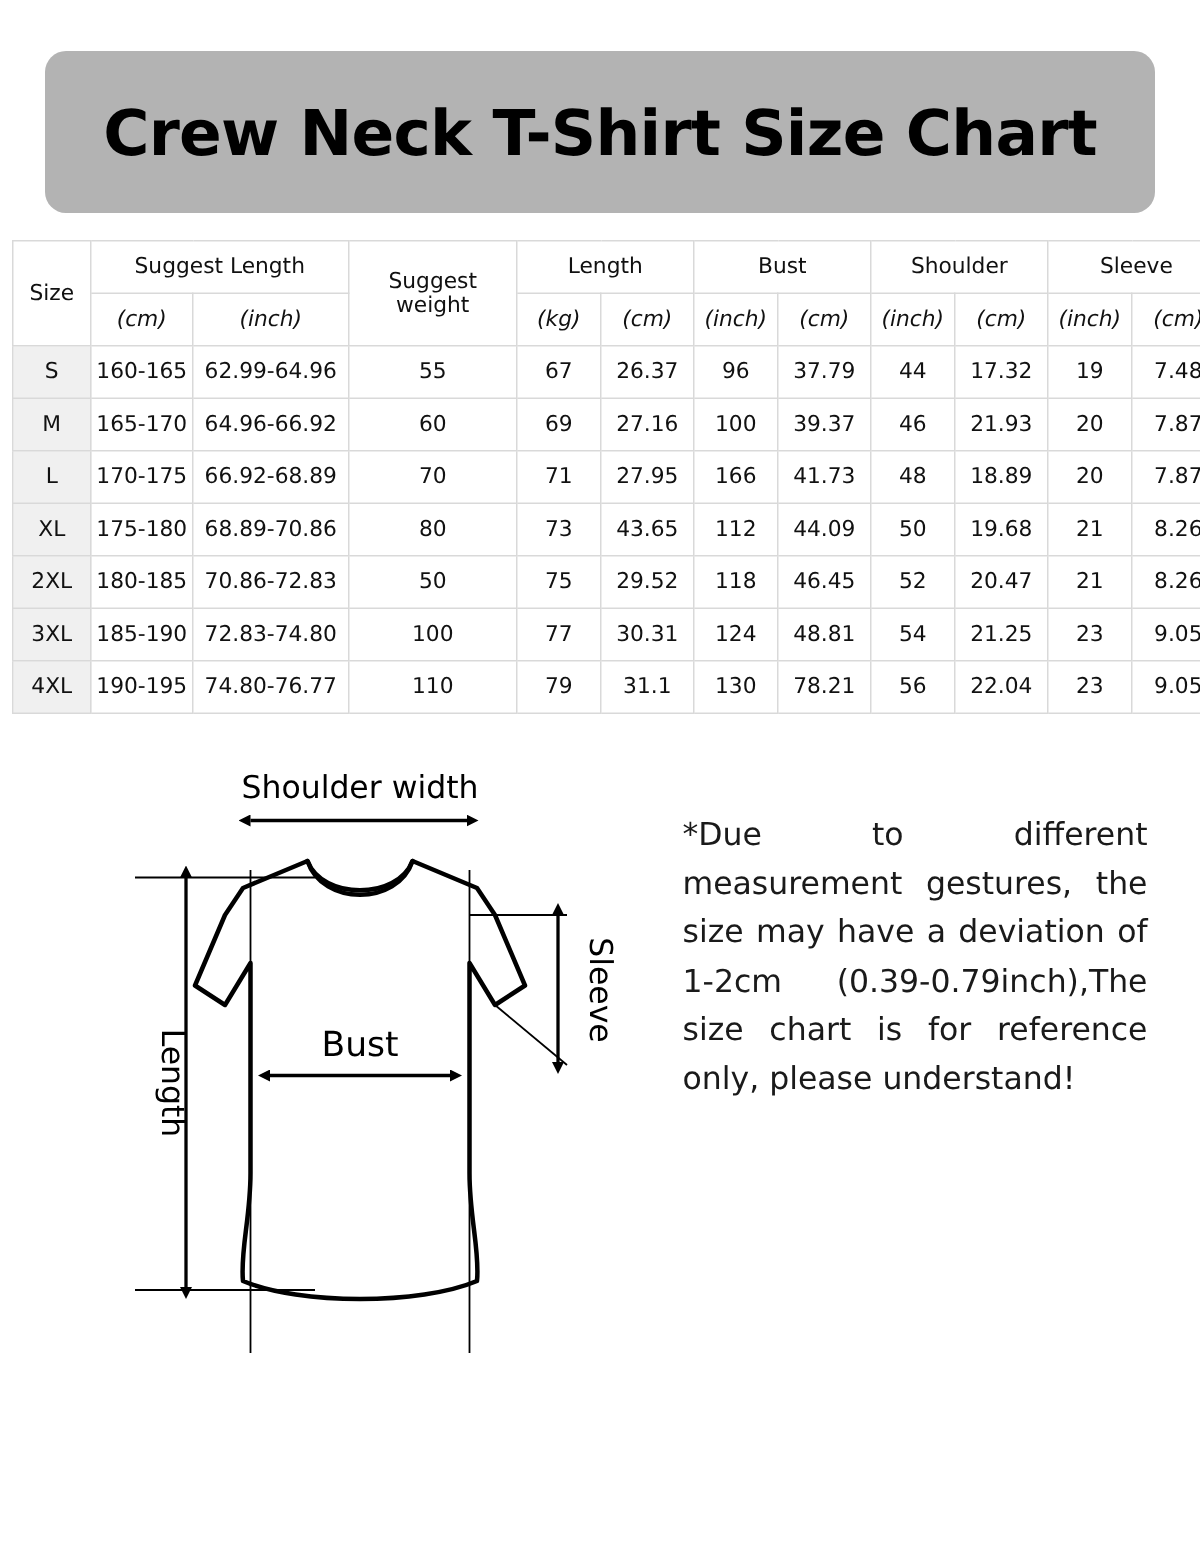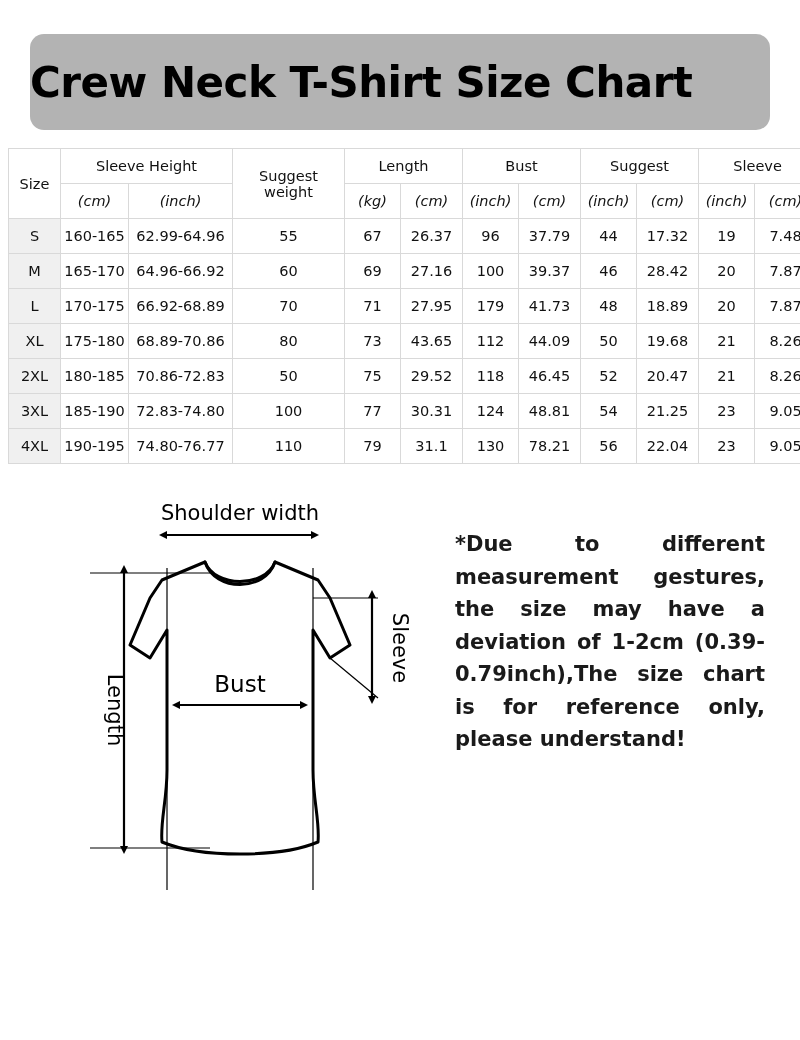--- a/index.html
+++ b/index.html
@@ -16,25 +16,26 @@
   }
   .page {
     position: relative;
     width: 800px;
     height: 1040px;
   }
 
   
   .title-banner {
     margin: 34px 30px 0 30px;
-    height: 96px;
+    height: 108px;
     background: #b3b3b3;
     border-radius: 14px;
     display: flex;
     align-items: center;
+    justify-content: center;
   }
   .title-text {
     font-family: "DejaVu Sans", "Liberation Sans", sans-serif;
     font-weight: 700;
     font-size: 42px;
     letter-spacing: -0.5px;
     color: #000000;
     white-space: nowrap;
   }
 
@@ -108,21 +109,20 @@
   .note {
     position: absolute;
     left: 455px;
     top: 58px;
     width: 310px;
     font-size: 21px;
     line-height: 1.55;
     color: #1a1a1a;
     text-align: justify;
     font-family: "DejaVu Sans", "Liberation Sans", sans-serif;
-    font-weight: bold;
   }
 </style>
 </head>
 <body>
 
 <div class="page">
 
   <div class="title-banner">
     <div class="title-text">Crew Neck T-Shirt Size Chart</div>
   </div>
@@ -139,25 +139,25 @@
           <col class="b-cm">
           <col class="b-in">
         <col class="s-cm">
           <col class="s-in">
           <col class="sl-cm">
           <col class="sl-in">
       </colgroup>
       <thead>
         <tr class="hdr-row">
           <th rowspan="2" class="size-cell">Size</th>
-          <th colspan="2">Sleeve Height</th>
+          <th colspan="2">Suggest Length</th>
           <th rowspan="2">Suggest weight</th>
           <th colspan="2">Length</th>
           <th colspan="2">Bust</th>
-          <th colspan="2">Suggest</th>
+          <th colspan="2">Shoulder</th>
           <th colspan="2">Sleeve</th>
         </tr>
         <tr class="unit-row">
           <td>(cm)</td>
           <td class="red">(inch)</td>
           <td>(kg)</td>
           <td>(cm)</td>
           <td class="red">(inch)</td>
           <td>(cm)</td>
           <td class="red">(inch)</td>
@@ -185,32 +185,32 @@
         <tr class="data-row">
           <td class="size-cell">M</td>
           <td>165-170</td>
           <td class="red">64.96-66.92</td>
           <td>60</td>
           <td>69</td>
           <td class="red">27.16</td>
           <td>100</td>
           <td class="red">39.37</td>
           <td>46</td>
-          <td class="red">28.42</td>
+          <td class="red">21.93</td>
           <td>20</td>
           <td class="red">7.87</td>
         </tr>
         <tr class="data-row">
           <td class="size-cell">L</td>
           <td>170-175</td>
           <td class="red">66.92-68.89</td>
           <td>70</td>
           <td>71</td>
           <td class="red">27.95</td>
-          <td>179</td>
+          <td>166</td>
           <td class="red">41.73</td>
           <td>48</td>
           <td class="red">18.89</td>
           <td>20</td>
           <td class="red">7.87</td>
         </tr>
         <tr class="data-row">
           <td class="size-cell">XL</td>
           <td>175-180</td>
           <td class="red">68.89-70.86</td>

